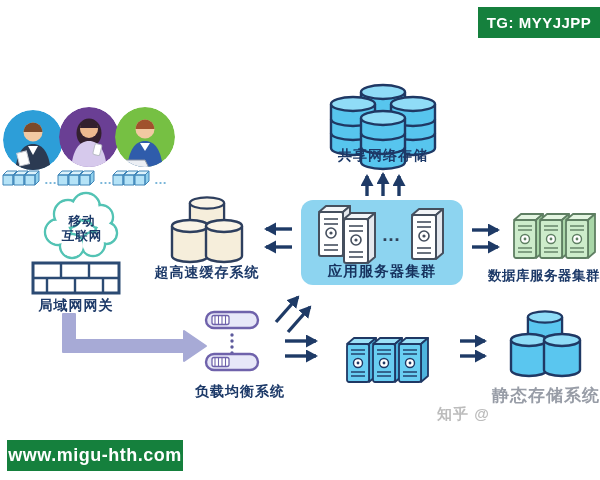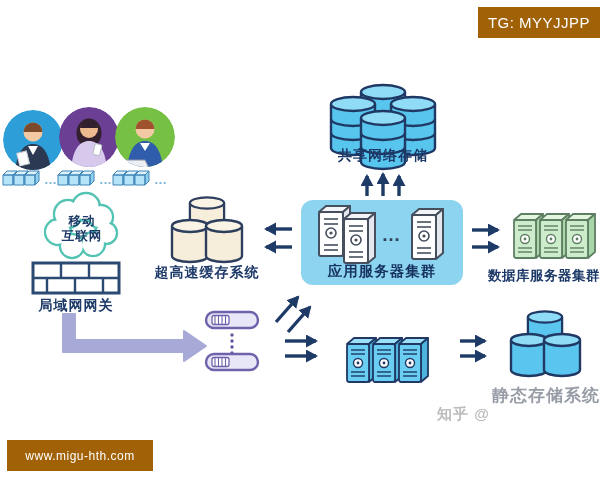--- a/index.html
+++ b/index.html
@@ -1,24 +1,24 @@
 <!DOCTYPE html>
 <html><head>
 <meta charset="utf-8">
 <style>
   html,body{margin:0;padding:0;background:#fff;}
   .stage{position:relative;width:600px;height:480px;background:#ffffff;overflow:hidden;
          font-family:"Liberation Sans",sans-serif;}
   .stage svg{position:absolute;left:0;top:0;}
   .lbl{position:absolute;color:#1c3968;font-size:14px;font-weight:600;text-align:center;
        letter-spacing:1px;line-height:16px;white-space:pre-line;}
-  .badge{position:absolute;background:#a16207;color:#ffffff;font-weight:400;
+  .badge{position:absolute;background:#15803d;color:#ffffff;font-weight:700;
          display:flex;align-items:center;justify-content:center;letter-spacing:.5px;}
   .badge.tg{right:0;top:7px;width:122px;height:31px;font-size:15px;}
-  .badge.site{left:7px;top:440px;width:146px;height:31px;font-size:12px;}
+  .badge.site{left:7px;top:440px;width:176px;height:31px;font-size:18px;}
   .wm{position:absolute;color:#bcbcbc;font-size:15px;font-weight:600;letter-spacing:1px;margin-top:21px;}
   .wm2{position:absolute;color:#979ca6;font-size:17px;font-weight:600;letter-spacing:1px;}
 </style>
 </head>
 <body>
 
 <div class="stage">
 <svg width="600" height="480" viewBox="0 0 600 480">
   <defs>
     <marker id="ah" markerUnits="userSpaceOnUse" markerWidth="14" markerHeight="14" refX="10" refY="6.5" orient="auto">
@@ -286,19 +286,20 @@
   </g>
 </svg>
 
 <div class="lbl" style="left:42px;top:214px;width:80px;font-size:12.5px;line-height:15px;">移动
 互联网</div>
 <div class="lbl" style="left:26px;top:297px;width:100px;">局域网网关</div>
 <div class="lbl" style="left:150px;top:264px;width:114px;">超高速缓存系统</div>
 <div class="lbl" style="left:312px;top:263px;width:140px;font-size:14.5px;color:#17335f;">应用服务器集群</div>
 <div class="lbl" style="left:333px;top:147px;width:100px;">共享网络存储</div>
 <div class="lbl" style="left:486px;top:268px;width:116px;font-size:13.5px;letter-spacing:.5px;">数据库服务器集群</div>
+<div class="lbl" style="left:192px;top:383px;width:96px;">负载均衡系统</div>
 
 <div class="wm" style="left:437px;top:384px;">知乎 @</div>
 <div class="wm2" style="left:492px;top:384px;">静态存储系统</div>
 
 <div class="badge tg">TG: MYYJJPP</div>
 <div class="badge site">www.migu-hth.com</div>
 </div>
 
 </body></html>

